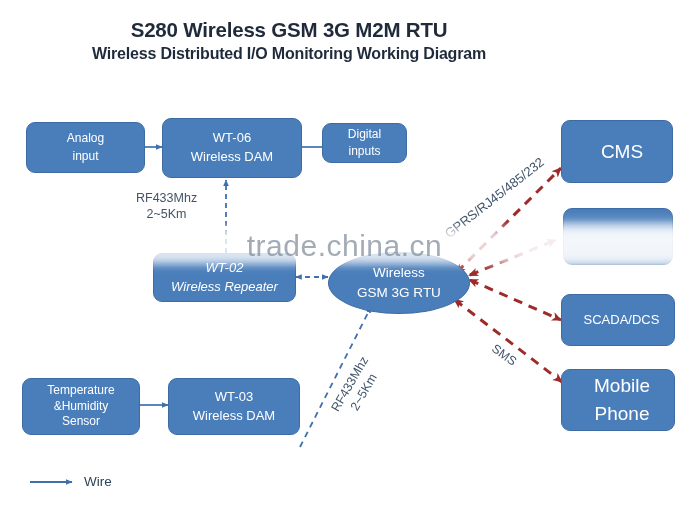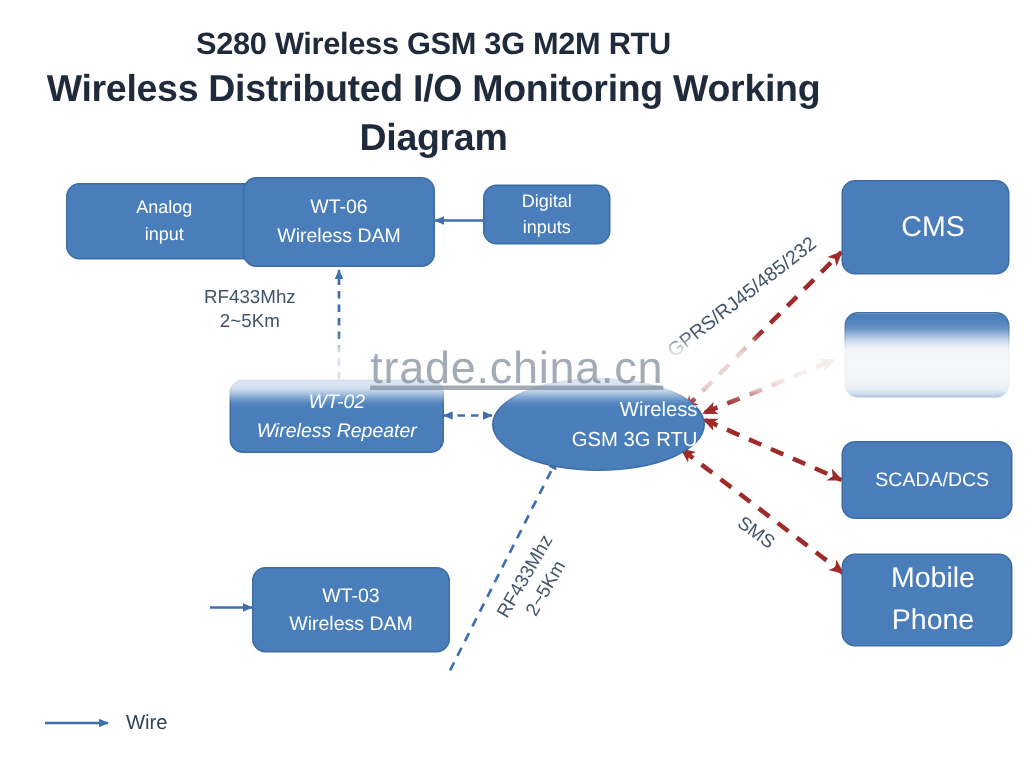--- a/index.html
+++ b/index.html
@@ -27,21 +27,21 @@
     top: 16px;
     left: 0;
     width: 578px;
     text-align: center;
     color: #1f2a3a;
     font-weight: bold;
     line-height: 1.32;
     letter-spacing: -0.2px;
   }
   .title-line1 { font-size: 20.5px; }
-  .title-line2 { font-size: 25px; }
+  .title-line2 { font-size: 16px; }
 
   
   .node {
     position: absolute;
     box-sizing: border-box;
     background: #4a7ebb;
     border: 1px solid #3d6ca5;
     border-radius: 9px;
     color: #ffffff;
     display: flex;
@@ -56,21 +56,20 @@
   .node .ln { display: block; white-space: nowrap; }
 
   .node.big   { font-size: 19px; font-weight: normal; }
   .node.mid   { font-size: 13px; }
   .node.small { font-size: 12px; }
 
   
   .node.ellipse {
     border-radius: 50% / 50%;
     font-size: 13.5px;
-    align-items: flex-end;
   }
 
   
   .node.obscured {
     background: linear-gradient(to bottom,
        #4a7ebb 0%, #4a7ebb 18%,
        #6e9acd 30%, #7ba3d2 52%, #6e9acd 74%,
        #4a7ebb 86%, #4a7ebb 100%);
     color: rgba(255,255,255,0);
   }
@@ -144,21 +143,20 @@
     position: absolute;
     left: 0; top: 0;
     width: 689px; height: 36px;
     display: flex;
     align-items: center;
     justify-content: center;
     font-size: 30px;
     color: #7f8c9b;
     opacity: 0.72;
     letter-spacing: 0.5px;
-    text-decoration: underline;
   }
   
   .wm-bloom {
     position: absolute;
     left: 520px;
     top: 222px;
     width: 169px;
     height: 46px;
     background: rgba(255,255,255,0.55);
     filter: blur(6px);
@@ -205,45 +203,50 @@
 
     <line x1="457" y1="272" x2="561" y2="168" stroke="#9e2a2a" stroke-width="3" stroke-dasharray="9,7" marker-end="url(#arrRed)" marker-start="url(#arrRedStart)"></line>
 
     <line x1="470" y1="275" x2="556" y2="240" stroke="#9e2a2a" stroke-width="3" stroke-dasharray="9,7" marker-end="url(#arrRed)" marker-start="url(#arrRedStart)"></line>
 
     <line x1="470" y1="280" x2="561" y2="320" stroke="#9e2a2a" stroke-width="3" stroke-dasharray="9,7" marker-end="url(#arrRed)" marker-start="url(#arrRedStart)"></line>
 
     <line x1="455" y1="300" x2="562" y2="382" stroke="#9e2a2a" stroke-width="3" stroke-dasharray="9,7" marker-end="url(#arrRed)" marker-start="url(#arrRedStart)"></line>
   </svg>
 
-  <div class="node small" style="left:26px; top:122px; width:131px; height:51px;margin-left:18px;">
+  <div class="node small" style="left:26px; top:122px; width:119px; height:51px;">
     <span class="ln">Analog</span>
     <span class="ln">input</span>
   </div>
 
-  <div class="node mid" style="left:162px; top:118px; width:128px; height:60px;">
+  <div class="node mid" style="left:162px; top:118px; width:140px; height:60px;">
     <span class="ln">WT-06</span>
     <span class="ln">Wireless  DAM</span>
   </div>
 
   <div class="node small" style="left:322px; top:123px; width:85px; height:40px;">
     <span class="ln">Digital</span>
     <span class="ln">inputs</span>
   </div>
 
   <div class="node mid" style="left:153px; top:253px; width:143px; height:49px;font-style:italic;">
     <span class="ln">WT-02</span>
     <span class="ln">Wireless  Repeater</span>
   </div>
 
   <div class="node ellipse" style="left:328px; top:252px; width:142px; height:62px;">
     <span class="ln">Wireless</span>
     <span class="ln">GSM 3G RTU</span>
   </div>
 
+  <div class="node small" style="left:22px; top:378px; width:118px; height:57px; line-height:1.3;">
+    <span class="ln">Temperature</span>
+    <span class="ln">&amp;Humidity</span>
+    <span class="ln">Sensor</span>
+  </div>
 
   <div class="node mid" style="left:168px; top:378px; width:132px; height:57px;">
     <span class="ln">WT-03</span>
     <span class="ln">Wireless  DAM</span>
   </div>
 
   <div class="node big" style="left:561px; top:120px; width:112px; height:63px;padding-left:14px;">
     <span class="ln">CMS</span>
   </div>
 

